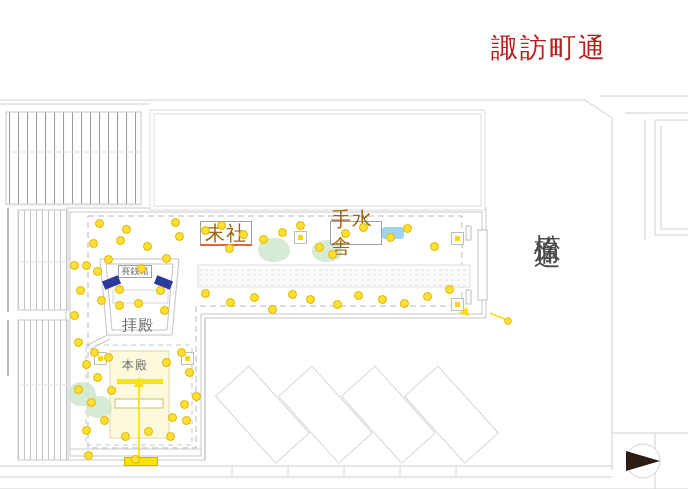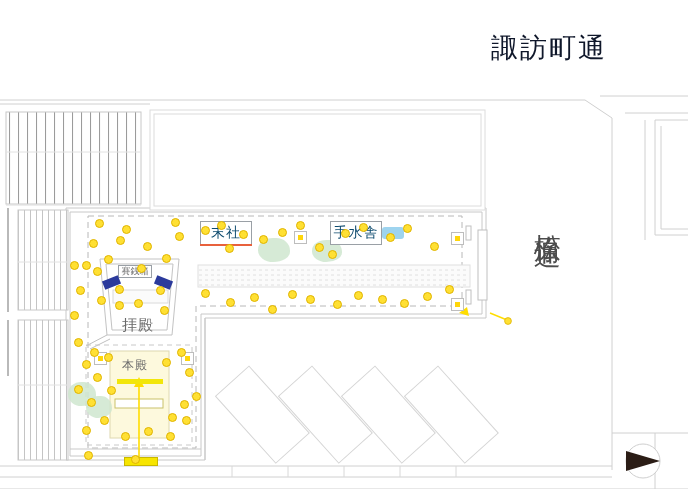--- a/index.html
+++ b/index.html
@@ -9,40 +9,40 @@
     color:#555;
   }
   .layer{position:absolute;left:0;top:0;width:688px;height:489px;}
   svg.layer{pointer-events:none;}
 
   
   .street-h{
     position:absolute;
     font-size:27px;
     letter-spacing:2px;
-    color:#0f172a;
+    color:#b91c1c;
     white-space:nowrap;
   }
   .street-v{
     position:absolute;
     font-size:27px;
     color:#4c4c4c;
     writing-mode:vertical-rl;
     text-orientation:upright;
     letter-spacing:4px;
     line-height:1.05;
   }
 
   
   .bld-label{
     position:absolute;
     background:#ffffff;
     border:1px solid #9aa0a6;
     display:flex;align-items:center;justify-content:center;
-    font-size:14px;color:#0c4a6e;letter-spacing:1px;
+    font-size:20px;color:#a16207;letter-spacing:1px;
     box-sizing:border-box;
   }
   .bld-label.tiny{font-size:9px;letter-spacing:0px;color:#6a6a6a;}
   .redline{
     position:absolute;background:#e8613c;height:2px;
   }
   .plain-label{
     position:absolute;
     font-size:15px;color:#6a6a6a;letter-spacing:1px;
     white-space:nowrap;

